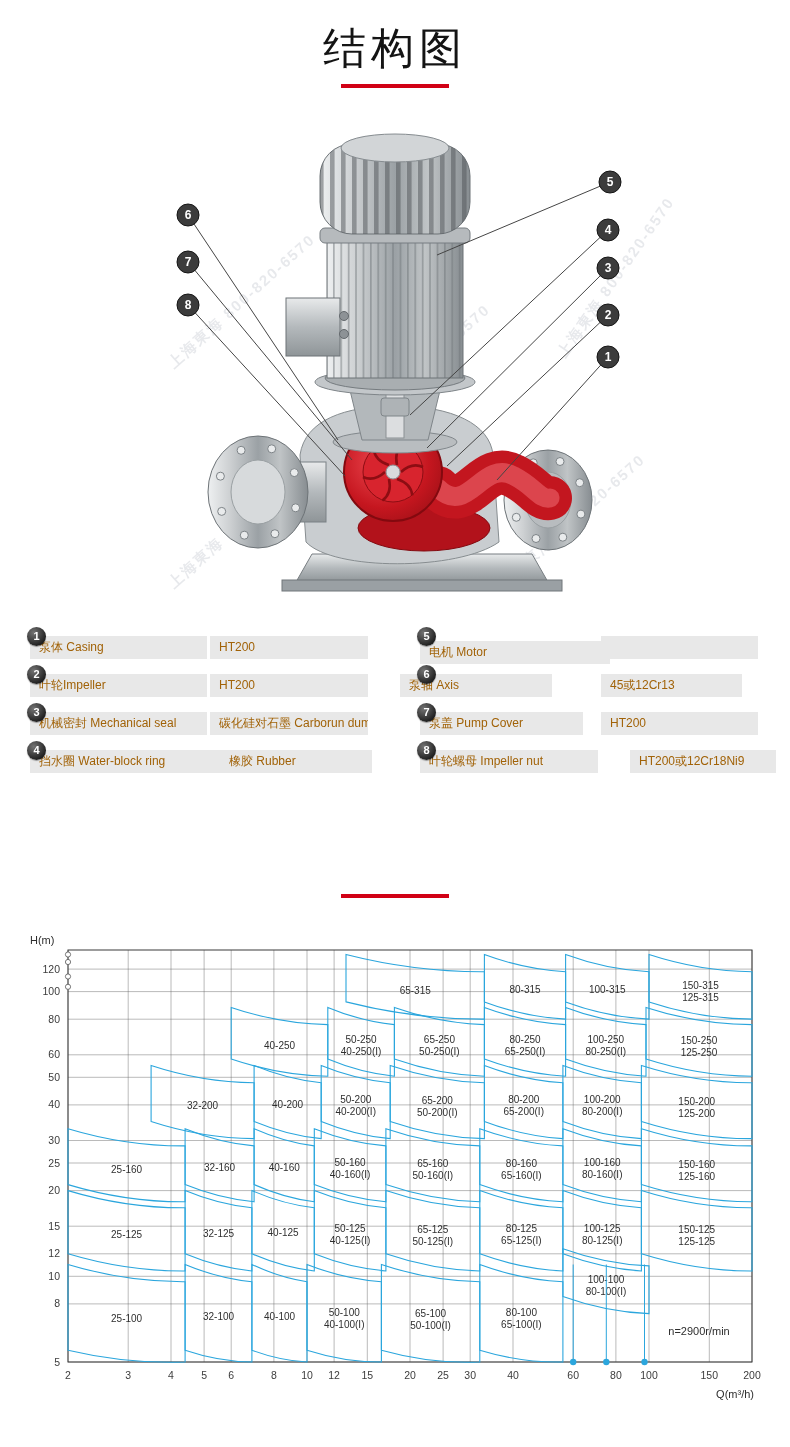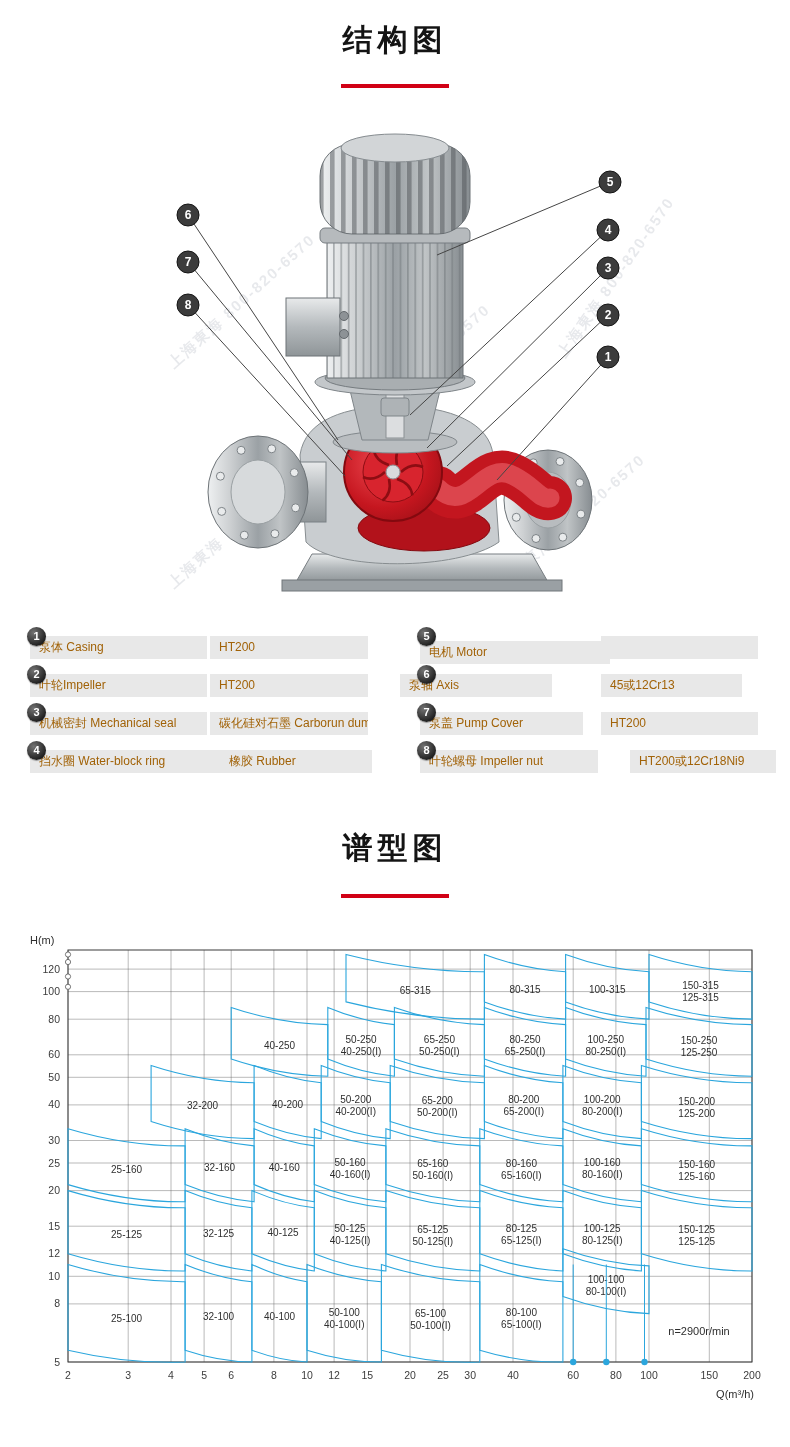--- a/index.html
+++ b/index.html
@@ -1,19 +1,19 @@
 <!DOCTYPE html>
 <html><head>
 <meta charset="utf-8">
 <style>
   *{margin:0;padding:0;box-sizing:border-box}
   html,body{background:#fff}
   body{font-family:"Liberation Sans","DejaVu Sans",sans-serif}
   #page{position:relative;width:790px;height:1447px;background:#fff;overflow:hidden}
-  .sec-title{position:absolute;left:0;width:790px;text-align:center;font-size:30px;font-weight:700;color:#141414;letter-spacing:5px}
+  .sec-title{position:absolute;left:0;width:790px;text-align:center;font-size:43px;font-weight:400;color:#141414;letter-spacing:5px}
   .accent{position:absolute;left:341px;width:108px;height:4px;background:#d10015}
   #pump-svg{position:absolute;left:0;top:110px}
   #parts-table{position:absolute;left:0;top:636px;width:790px;height:152px;font-size:12px}
   .pcell{position:absolute;height:23px;line-height:23px;background:#e8e8e8;color:#a16207;padding-left:9px;white-space:nowrap;overflow:hidden}
   .pbadge{position:absolute;width:19px;height:19px;border-radius:50%;
     background:radial-gradient(circle at 35% 30%,#737373,#1d1d1d 75%);
     color:#fff;font-size:11px;font-weight:bold;text-align:center;line-height:19px;
     box-shadow:0 1px 1px rgba(0,0,0,.35)}
   #chart-wrap{position:absolute;left:0;top:930px}
   svg text{font-family:"Liberation Sans","DejaVu Sans",sans-serif}
@@ -233,21 +233,20 @@
       <div class="pcell" style="left:601px;top:38px;width:141px">45或12Cr13</div>
       <div class="pbadge" style="left:417px;top:29px">6</div>
       <div class="pcell" style="left:420px;top:76px;width:163px">泵盖 Pump Cover</div>
       <div class="pcell" style="left:601px;top:76px;width:157px">HT200</div>
       <div class="pbadge" style="left:417px;top:67px">7</div>
       <div class="pcell" style="left:420px;top:114px;width:178px">叶轮螺母 Impeller nut</div>
       <div class="pcell" style="left:630px;top:114px;width:146px">HT200或12Cr18Ni9</div>
       <div class="pbadge" style="left:417px;top:105px">8</div>
     </div>
 
-  <div class="sec-title" style="top:828px">谱型图</div>
   <div class="accent" style="top:894px"></div>
 
   <div id="chart-wrap">
     <svg id="perf-chart" width="790" height="517" viewBox="0 0 790 517">
         <g class="grid">
           <line x1="68" y1="20" x2="68" y2="432"></line>
           <line x1="128.2" y1="20" x2="128.2" y2="432"></line>
           <line x1="171" y1="20" x2="171" y2="432"></line>
           <line x1="204.1" y1="20" x2="204.1" y2="432"></line>
           <line x1="231.2" y1="20" x2="231.2" y2="432"></line>

